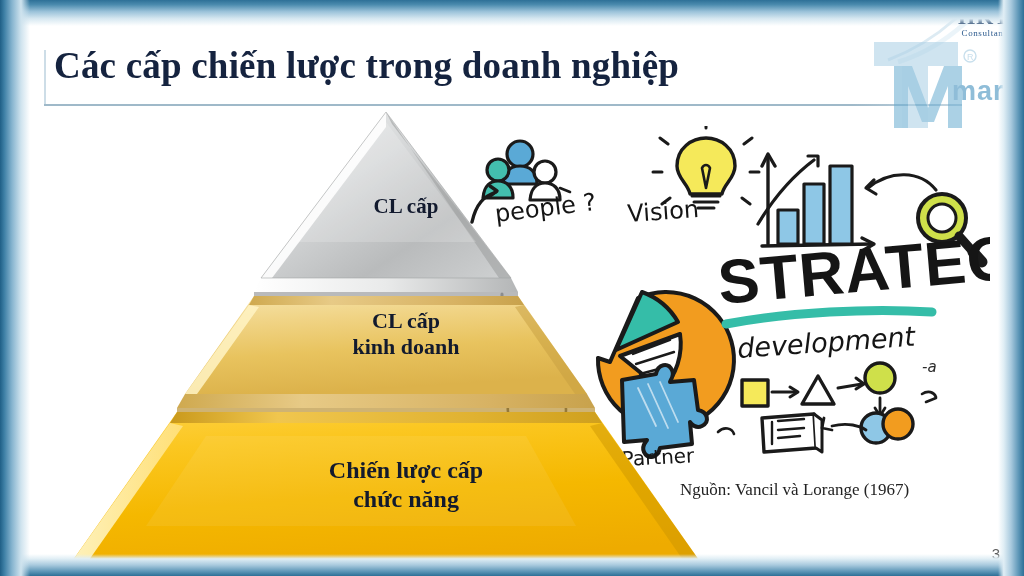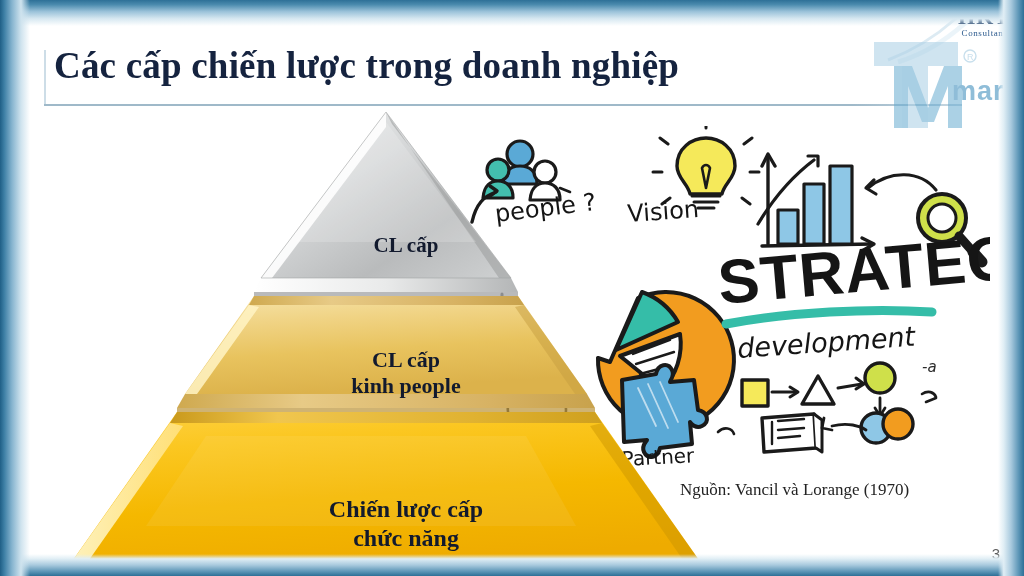--- a/index.html
+++ b/index.html
@@ -85,21 +85,20 @@
   .pyramid{position:absolute;left:56px;top:106px;width:700px;height:470px;z-index:10;}
 
   .tier-label{
     position:absolute;z-index:14;
     text-align:center;
     font-family:"Liberation Serif", serif;
     font-weight:700;
     color:#121a2e;
     line-height:1.2;
     white-space:nowrap;
-    margin-top:39px;
   }
   .tier-label span{display:block;}
   .label-top{left:0;right:0;top:88px;font-size:21px;}
   .label-mid{left:0;right:0;top:202px;font-size:22px;}
   .label-bot{left:0;right:0;top:350px;font-size:24px;}
 
   
   .doodle{position:absolute;left:470px;top:126px;width:520px;height:340px;z-index:8;}
 
   .src-note{
@@ -240,21 +239,21 @@
         <polygon points="150,330 470,330 520,420 90,420" fill="#ffffff" opacity="0.07"></polygon>
       </g>
     </svg>
 
     
     <div class="tier-label label-top">
       <span>CL cấp</span>
     </div>
     <div class="tier-label label-mid">
       <span>CL cấp</span>
-      <span>kinh people</span>
+      <span>kinh doanh</span>
     </div>
     <div class="tier-label label-bot">
       <span>Chiến lược cấp</span>
       <span>chức năng</span>
     </div>
   </div>
 
   <div class="doodle">
     <svg width="520" height="340" viewBox="0 0 520 340">
       <g stroke="#1a1a1a" fill="none" stroke-linecap="round" stroke-linejoin="round">
@@ -371,17 +370,17 @@
       <text x="452" y="246" font-family="DejaVu Sans, sans-serif" font-size="15" font-style="italic" fill="#2b2b2b">-a</text>
 
       <text x="26" y="96" font-family="DejaVu Sans, sans-serif" font-size="24" fill="#151515" transform="rotate(-7 26 96)">people ?</text>
 
       <text x="158" y="96" font-family="DejaVu Sans, sans-serif" font-size="24" fill="#151515" transform="rotate(-4 158 96)">Vision</text>
 
       <text x="152" y="340" font-family="DejaVu Sans, sans-serif" font-size="20" fill="#151515" transform="rotate(-3 152 340)">Partner</text>
     </svg>
   </div>
 
-  <div class="src-note">Nguồn: Vancil và Lorange (1970)</div>
+  <div class="src-note">Nguồn: Vancil và Lorange (1967)</div>
 
   <div class="page-num">3</div>
 
 </div>
 
 </body></html>

